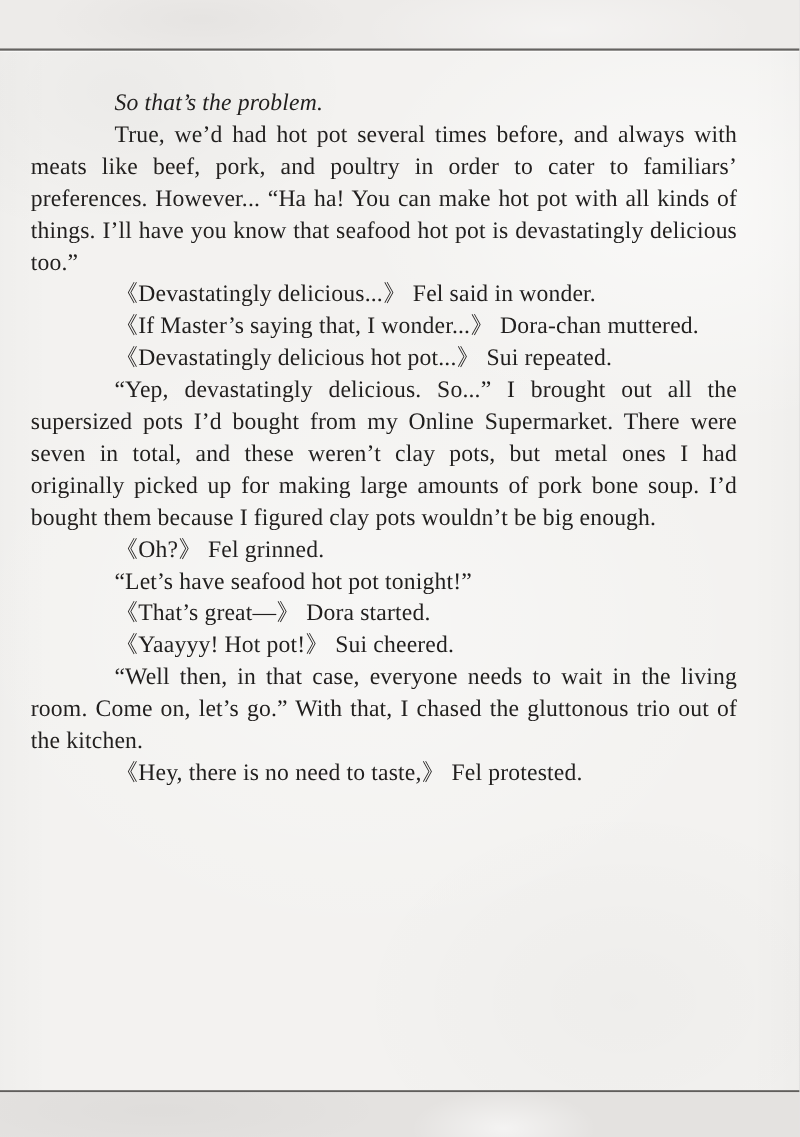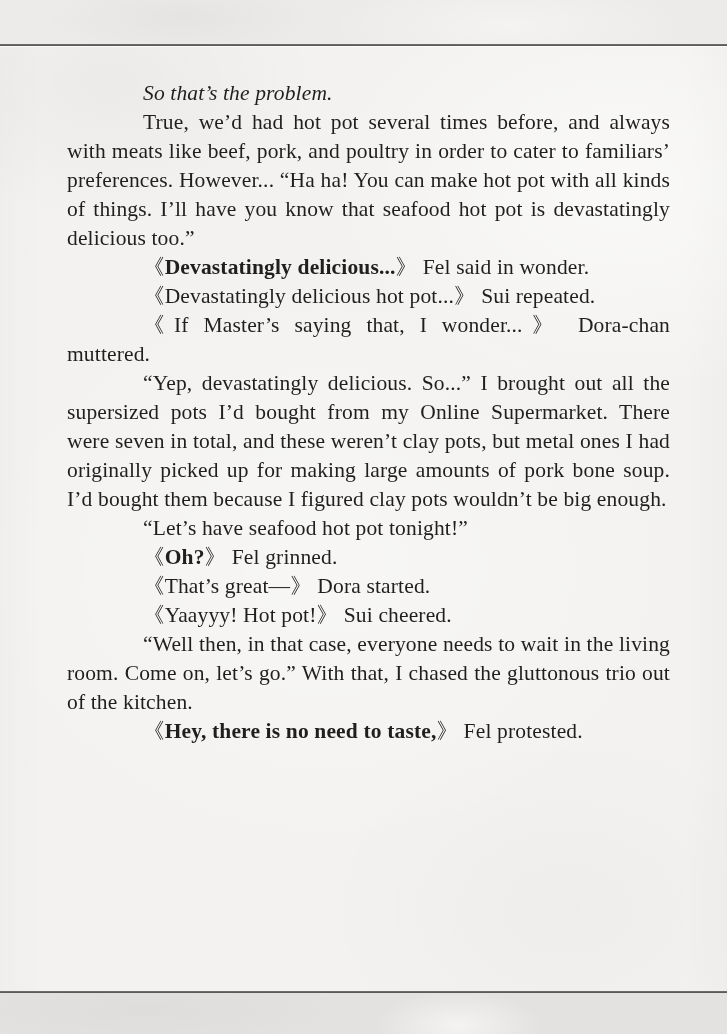--- a/index.html
+++ b/index.html
@@ -41,52 +41,52 @@
       radial-gradient(ellipse 300px 60px at 20% 40%, rgba(0,0,0,0.025), transparent 70%);
   }
   .rule {
     height: 2px;
     flex: 0 0 auto;
     background: linear-gradient(to bottom, #757371, #545250);
     box-shadow: 0 1px 0 rgba(255,255,255,0.8);
   }
   .text-area {
     flex: 1 1 auto;
-    padding: 33px 57px 0 67px;
+    padding: 33px 57px 0 28px;
     box-sizing: border-box;
     overflow: hidden;
   }
   .para {
     margin: 0;
     text-align: justify;
     text-indent: 76px;
     font-size: 21.5px;
     line-height: 29px;
     letter-spacing: 0.15px;
     color: #211f1e;
   }
-  .para .b { font-weight: bold; }
+  .para .b { font-weight: normal; }
   .para .i { font-style: italic; }
 </style>
 </head>
 <body>
 
 <div class="page">
   <div class="band-top"></div>
   <div class="rule"></div>
   <div class="text-area">
     <div id="text-body">
         <p class="para"><span class="i">So that’s the problem.</span></p>
         <p class="para"><span>True, we’d had hot pot several times before, and always with meats like beef, pork, and poultry in order to cater to familiars’ preferences. However... “Ha ha! You can make hot pot with all kinds of things. I’ll have you know that seafood hot pot is devastatingly delicious too.”</span></p>
         <p class="para"><span>《</span><span class="b">Devastatingly delicious...</span><span>》 Fel said in wonder.</span></p>
+        <p class="para"><span>《If Master’s saying that, I wonder...》 Dora-chan muttered.</span></p>
         <p class="para"><span>《Devastatingly delicious hot pot...》 Sui repeated.</span></p>
-        <p class="para"><span>《If Master’s saying that, I wonder...》 Dora-chan muttered.</span></p>
         <p class="para"><span>“Yep, devastatingly delicious. So...” I brought out all the supersized pots I’d bought from my Online Supermarket. There were seven in total, and these weren’t clay pots, but metal ones I had originally picked up for making large amounts of pork bone soup. I’d bought them because I figured clay pots wouldn’t be big enough.</span></p>
+        <p class="para"><span>《</span><span class="b">Oh?</span><span>》 Fel grinned.</span></p>
         <p class="para"><span>“Let’s have seafood hot pot tonight!”</span></p>
-        <p class="para"><span>《</span><span class="b">Oh?</span><span>》 Fel grinned.</span></p>
         <p class="para"><span>《That’s great—》 Dora started.</span></p>
         <p class="para"><span>《Yaayyy! Hot pot!》 Sui cheered.</span></p>
         <p class="para"><span>“Well then, in that case, everyone needs to wait in the living room. Come on, let’s go.” With that, I chased the gluttonous trio out of the kitchen.</span></p>
         <p class="para"><span>《</span><span class="b">Hey, there is no need to taste,</span><span>》 Fel protested.</span></p>
       </div>
   </div>
   <div class="rule"></div>
   <div class="band-bottom"></div>
 </div>
 

